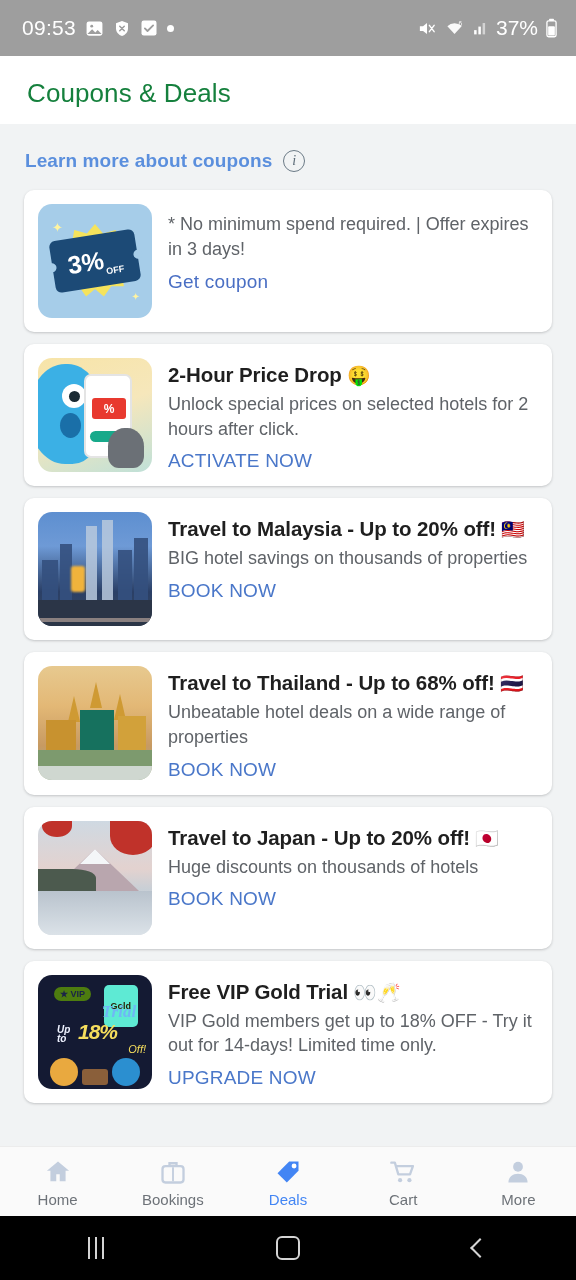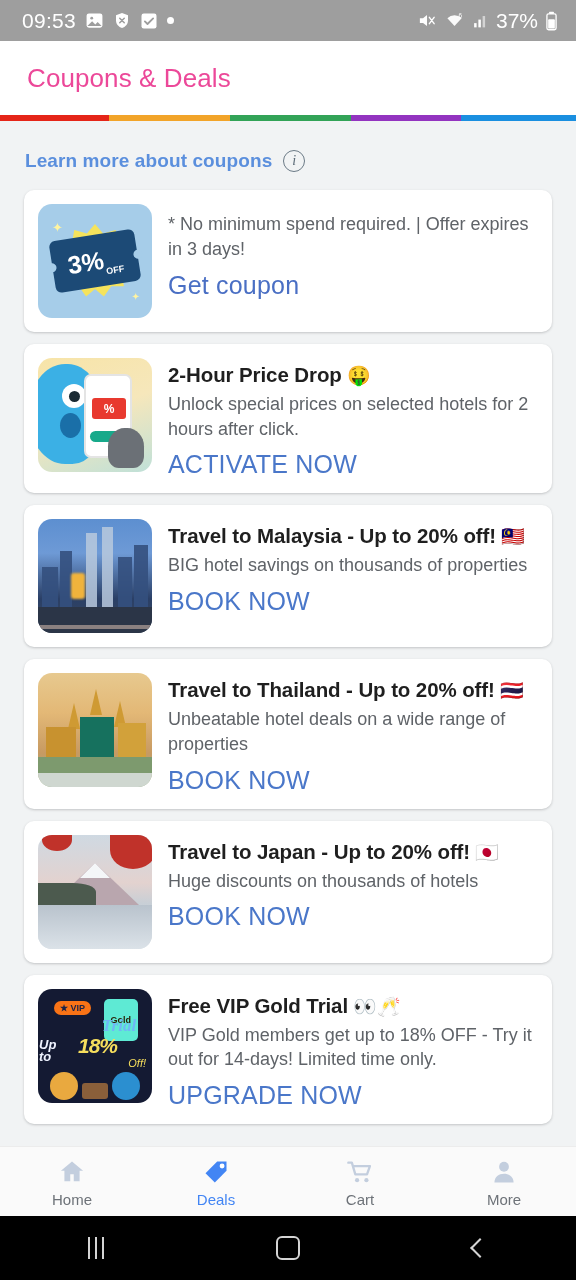--- a/index.html
+++ b/index.html
@@ -6,38 +6,38 @@
   html,body { width:576px; height:1280px; }
   body {
     font-family:"Liberation Sans", sans-serif;
     background:#f1f3f4;
     overflow:hidden;
     position:relative;
   }
 
   
   .status-bar{
-    height:41px; background:#9e9e9e; color:#ffffff;
+    height:56px; background:#9e9e9e; color:#ffffff;
     display:flex; align-items:center; justify-content:space-between;
     padding:0 18px 0 22px;
   }
   .sb-left,.sb-right{ display:flex; align-items:center; }
   .sb-left{ gap:9px; }
   .sb-right{ gap:7px; }
   .sb-time{ font-size:21px; letter-spacing:.3px; font-weight:400; }
   .sb-pct{ font-size:21px; font-weight:400; }
   .sb-ico{ display:inline-flex; align-items:center; justify-content:center; }
   .sb-dot{ width:7px; height:7px; border-radius:50%; background:#fff; display:block; }
 
   
   .header{
     background:#ffffff; height:74px;
     display:flex; align-items:center; padding:0 27px;
   }
-  .header-title{ font-size:26px; color:#ec4899; font-weight:400; letter-spacing:.1px; }
+  .header-title{ font-size:26px; color:#15803d; font-weight:400; letter-spacing:.1px; }
 
   .stripe{ display:flex; height:6px; width:100%; }
   .stripe i{ display:block; height:100%; }
 
   
   .content{
     position:absolute; top:124px; bottom:134px; left:0; right:0;
     background:#f1f3f4; overflow:hidden;
   }
 
@@ -69,21 +69,21 @@
   .card-body{ flex:1; min-width:0; padding-top:4px; }
   .card-title{
     font-size:20.5px; font-weight:700; color:#1f1f1f;
     line-height:1.25; letter-spacing:-.1px;
   }
   .emoji{ font-family:"DejaVu Sans", sans-serif; font-size:19px; }
   .card-desc{
     font-size:18px; color:#5f6368; line-height:1.38; margin-top:4px;
   }
   .card-cta{
-    font-size:25px; color:#4a77c9; margin-top:9px; font-weight:400; letter-spacing:.2px;
+    font-size:19px; color:#4a77c9; margin-top:9px; font-weight:400; letter-spacing:.2px;
   }
   .card-cta.sentence{ color:#4a6fc4; }
 
   
   .t-coupon{ background:#a6cde9; }
   .burst{
     position:absolute; left:50%; top:50%; transform:translate(-50%,-50%);
     width:74px; height:74px; background:#f5e35c;
     clip-path:polygon(50% 0%,61% 13%,78% 8%,81% 25%,97% 30%,90% 46%,100% 58%,86% 67%,89% 84%,72% 84%,62% 98%,50% 88%,38% 98%,28% 84%,11% 84%,14% 67%,0% 58%,10% 46%,3% 30%,19% 25%,22% 8%,39% 13%);
   }
@@ -155,35 +155,35 @@
     position:absolute; left:50%; top:28px; transform:translateX(-50%);
     width:0; height:0; border-left:15px solid transparent; border-right:15px solid transparent;
     border-bottom:15px solid #f4f6f8;
   }
   .maple{ position:absolute; background:#c0322a; border-radius:50%; }
   .lake{ position:absolute; left:0; right:0; bottom:0; height:44px; background:linear-gradient(180deg,#b9c3cd 0%,#dbe2e8 100%); }
   .temple{ position:absolute; background:#d8a73e; }
   .temple-sp{ position:absolute; width:0; height:0; border-left:6px solid transparent; border-right:6px solid transparent; border-bottom:26px solid #cf9a33; }
 
   .vip-badge{
-    position:absolute; left:16px; top:12px; background:#f97316; color:#1b2347;
+    position:absolute; left:16px; top:12px; background:#4d7c0f; color:#1b2347;
     font-size:9px; font-weight:700; padding:2px 6px; border-radius:9px;
   }
   .gold-badge{
     position:absolute; right:14px; top:10px; background:#5eead4; color:#2a2208;
     font-size:9px; font-weight:700; padding:16px 7px; border-radius:5px;
   }
   .vip-trial{
     position:absolute; left:50%; top:27px; transform:translateX(-50%);
     color:#6fb7f5; font-size:17px; font-weight:700; font-style:italic;
     font-family:Liberation Serif, serif;
     margin-left:24px;
   }
   .vip-upto{
-    position:absolute; left:1px; top:50px; color:#eef2ff; font-size:13px;
+    position:absolute; left:19px; top:50px; color:#eef2ff; font-size:10px;
     font-weight:700; line-height:.95; font-style:italic;
   }
   .vip-18{
     position:absolute; left:40px; top:46px; color:#f6de5d; font-size:21px;
     font-weight:700; font-style:italic; line-height:1; letter-spacing:-1px;
   }
   .vip-off{
     position:absolute; right:6px; top:68px; color:#f6de5d; font-size:11px;
     font-weight:400; font-style:italic;
   }
@@ -348,21 +348,21 @@
       <div class="temple-sp" style="left:52px;top:16px"></div>
       <div class="temple-sp" style="left:30px;top:30px"></div>
       <div class="temple-sp" style="left:76px;top:28px"></div>
       <div class="temple" style="left:8px;bottom:26px;width:30px;height:34px;background:#c8922f"></div>
       <div class="temple" style="left:42px;bottom:26px;width:34px;height:44px;background:#16715e"></div>
       <div class="temple" style="left:80px;bottom:26px;width:28px;height:38px;background:#d2a13a"></div>
       <div style="position:absolute;left:0;right:0;bottom:14px;height:16px;background:#7d9a6e"></div>
       <div style="position:absolute;left:0;right:0;bottom:0;height:14px;background:#cfd7d0"></div>
     </div>
     <div class="card-body">
-      <div class="card-title"><span>Travel to Thailand - Up to 20% off!</span> <span class="emoji">🇹🇭</span></div>
+      <div class="card-title"><span>Travel to Thailand - Up to 68% off!</span> <span class="emoji">🇹🇭</span></div>
       <div class="card-desc">Unbeatable hotel deals on a wide range of properties</div>
       <div class="card-cta">BOOK NOW</div>
     </div>
   </div>
 
   <div class="card">
     <div class="thumb t-jp">
       <div class="fuji"></div>
       <div class="fuji-cap"></div>
       <div style="position:absolute;left:0;bottom:44px;width:58px;height:22px;background:#4c5a4e;border-radius:0 40% 0 0"></div>
@@ -400,20 +400,30 @@
 
 <div class="bottom-nav">
   <div class="nav-item">
     <span class="nav-ico">
       <svg width="30" height="28" viewBox="0 0 24 24">
           <path d="M12 3L2.5 11h3v9h5v-6h3v6h5v-9h3z" fill="#c3cede"></path>
         </svg>
     </span>
     <span class="nav-label">Home</span>
   </div>
+  <div class="nav-item">
+    <span class="nav-ico">
+      <svg width="28" height="28" viewBox="0 0 24 24">
+          <rect x="3" y="7" width="18" height="14" rx="2.5" fill="none" stroke="#c3cede" stroke-width="2"></rect>
+          <path d="M9 7V4.5h6V7" fill="none" stroke="#c3cede" stroke-width="2"></path>
+          <path d="M12 8v12" stroke="#c3cede" stroke-width="1.6"></path>
+        </svg>
+    </span>
+    <span class="nav-label">Bookings</span>
+  </div>
   <div class="nav-item active">
     <span class="nav-ico">
       <svg width="30" height="28" viewBox="0 0 24 24">
           <path d="M21 3h-8L3 13l8 8 10-10z" fill="#4285f4"></path>
           <circle cx="17.2" cy="6.9" r="2.1" fill="#fff"></circle>
         </svg>
     </span>
     <span class="nav-label">Deals</span>
   </div>
   <div class="nav-item">

